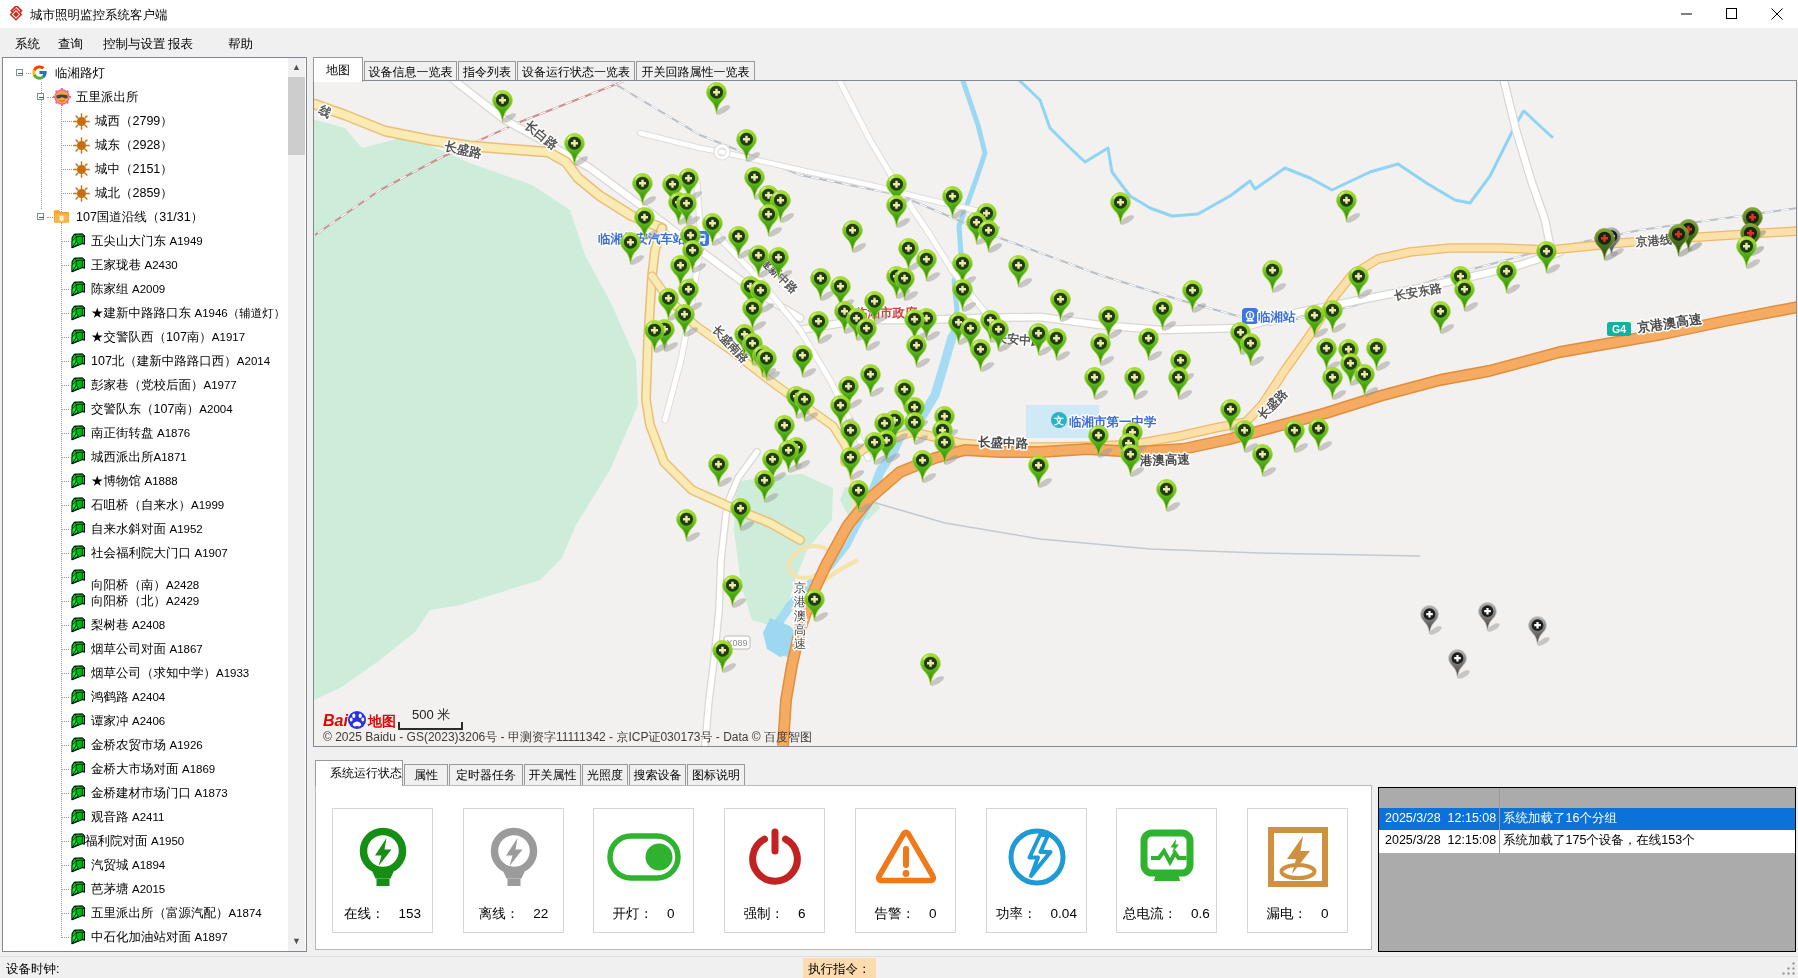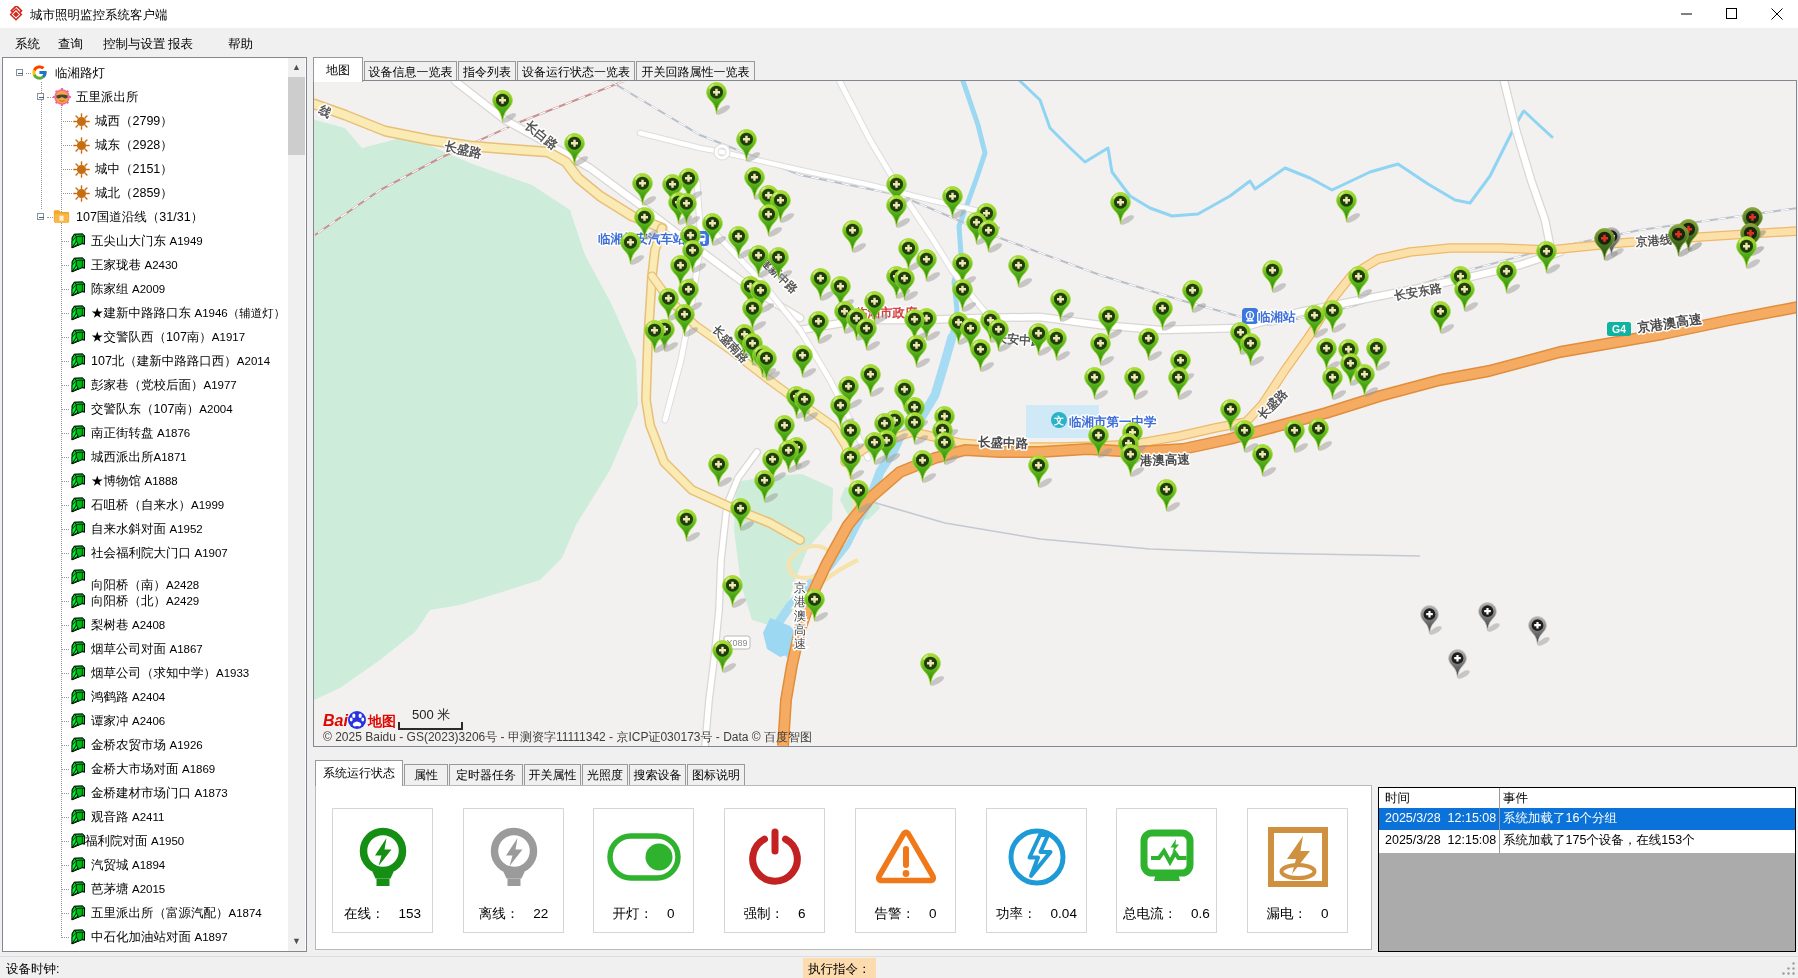--- a/index.html
+++ b/index.html
@@ -20,21 +20,21 @@
 #tscroll { position:absolute; right:1px; top:0; width:17px; height:893px; background:#f0f0f0; z-index:6; }
 #tscroll .thumb { position:absolute; left:0; top:19px; width:17px; height:78px; background:#cdcdcd; }
 .arr { position:absolute; left:0; width:17px; height:19px; background:#f0f0f0; color:#505050; font-size:9px; text-align:center; line-height:19px; }
 #maptabs { position:absolute; left:313px; top:56px; width:1484px; height:25px; }
 .mtab { position:absolute; top:5px; height:20px; border:1px solid #999; border-bottom:none; background:#f0f0f0; font-size:12px; text-align:center; line-height:20px; white-space:nowrap; overflow:hidden; }
 .mtab.act { top:1px; height:25px; background:#fff; line-height:24px; z-index:2; }
 #mapwrap { position:absolute; left:313px; top:80px; width:1484px; height:667px; border:1px solid #828790; background:#f2f1ef; }
 #map { position:absolute; left:0; top:0; }
 #btabs { position:absolute; left:315px; top:760px; height:26px; }
 .btab { position:absolute; top:4px; height:22px; border:1px solid #999; border-bottom:none; background:#f0f0f0; font-size:12px; text-align:center; line-height:21px; white-space:nowrap; overflow:hidden; }
-.btab.act { top:0; height:26px; background:#fff; z-index:2; line-height:24px; }
+.btab.act { top:0; height:26px; background:#fff; z-index:2; line-height:24px;text-align:right; }
 #bpanel { position:absolute; left:315px; top:785px; width:1057px; height:165px; background:#fff; border:1px solid #b9b9b9; }
 .card { position:absolute; top:808px; width:101px; height:125px; background:#fff; border:1px solid #d5d5d5; }
 .cicon { position:absolute; left:0; right:0; top:12px; height:72px; display:flex; align-items:center; justify-content:center; }
 .clabel { position:absolute; left:0; right:0; top:96px; text-align:center; font-size:13.5px; }
 .cval { margin-left:14px; }
 #etable { position:absolute; left:1378px; top:787px; width:418px; height:165px; background:#ababab; border:1.5px solid #000; font-size:12.5px; }
 #etable .hrow { position:absolute; left:0; top:0; width:100%; height:20px; background:#fff; }
 #etable .r1 { position:absolute; left:0; top:20px; width:100%; height:22px; background:#0a72d8; color:#fff; }
 #etable .r2 { position:absolute; left:0; top:42px; width:100%; height:23px; background:#fff; }
 #etable .c1 { position:absolute; left:6px; top:0; line-height:21px; white-space:nowrap; }
@@ -805,24 +805,20 @@
     <div class="cicon">
       <svg width="62" height="62" viewBox="0 0 62 62">
         <rect x="4" y="4" width="54" height="54" fill="none" stroke="#cf9140" stroke-width="6"></rect>
         <path d="M36 10 L20 33 L29 33 L25 48 L43 25 L33.5 25 Z" fill="#cf9140"></path>
         <path d="M31 52 a16.5 6.5 0 1 1 0.01 0" fill="none" stroke="#cf9140" stroke-width="4"></path>
       </svg>
     </div>
     <div class="clabel">漏电：<span class="cval">0</span></div>
   </div>
 <div id="etable">
- <div class="hrow">
-      <span class="c1">时间</span>
-      <span class="c2">事件</span>
-    </div>
  <div class="r1">
       <span class="c1">2025/3/28&nbsp; 12:15:08</span>
       <span class="c2">系统加载了16个分组</span>
     </div>
  <div class="r2">
       <span class="c1">2025/3/28&nbsp; 12:15:08</span>
       <span class="c2">系统加载了175个设备，在线153个</span>
     </div>
  <div class="div"></div>
 </div>

